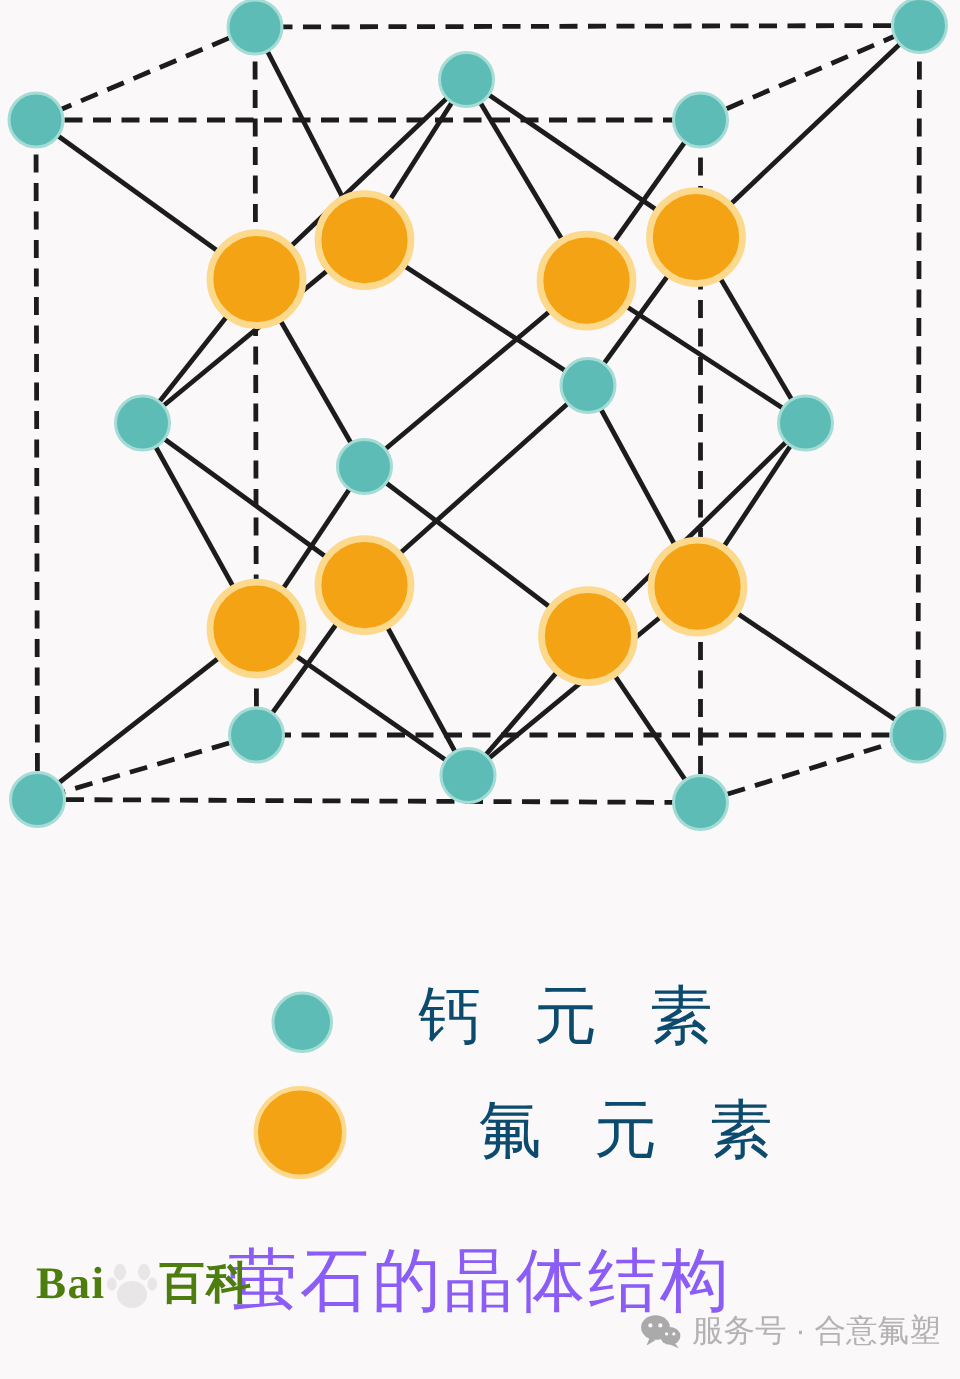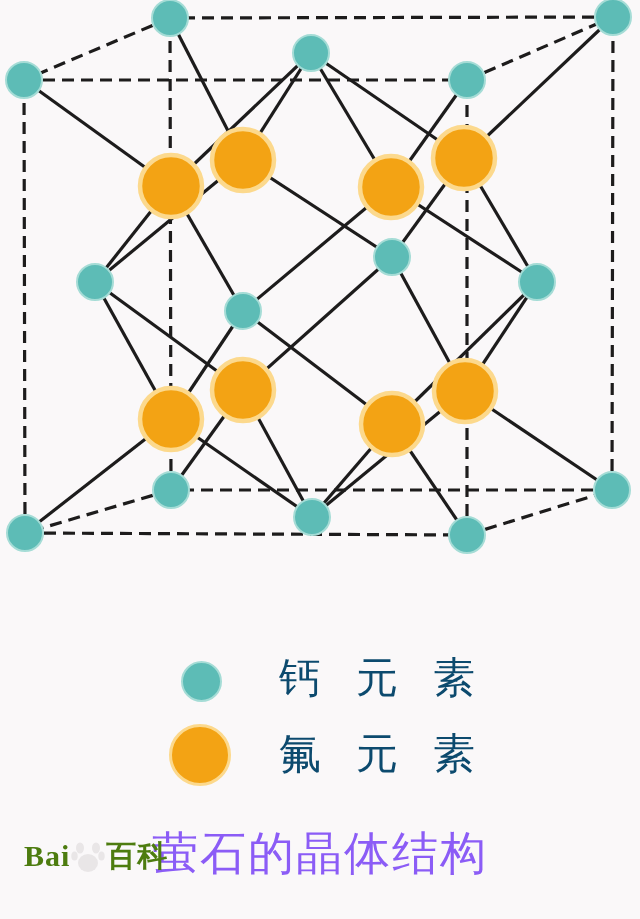--- a/index.html
+++ b/index.html
@@ -20,21 +20,21 @@
   .legend-label {
     position: absolute;
     left: 279px;
     font-size: 42px;
     line-height: 1;
     letter-spacing: 35px;
     color: #0c4a6e;
     white-space: nowrap;
   }
   .legend-label.row1 { top: 657px; }
-  .legend-label.row2 { top: 733px; }
+  .legend-label.row2 { top: 733px; margin-left: 40px; }
 
   .caption {
     position: absolute;
     left: 0; top: 829px;
     width: 640px;
     text-align: center;
     font-size: 46px;
     line-height: 1.1;
     letter-spacing: 2px;
     color: #8b5cf6;
@@ -156,14 +156,27 @@
     <svg class="paw" width="34" height="32" viewBox="0 0 34 32">
       <ellipse cx="9" cy="7" rx="4" ry="5.5" fill="#e9e6e7"></ellipse>
       <ellipse cx="25" cy="7" rx="4" ry="5.5" fill="#e9e6e7"></ellipse>
       <ellipse cx="3.5" cy="15" rx="3.2" ry="4.5" fill="#e9e6e7"></ellipse>
       <ellipse cx="30.5" cy="15" rx="3.2" ry="4.5" fill="#e9e6e7"></ellipse>
       <ellipse cx="17" cy="22" rx="10" ry="9" fill="#e9e6e7"></ellipse>
     </svg>
     <span>百科</span>
   </div>
 
+  <div class="wm-wechat">
+    <svg width="27" height="23" viewBox="0 0 27 23">
+      <ellipse cx="10" cy="9" rx="9.6" ry="8.2" fill="#abaaab"></ellipse>
+      <path d="M6 16 L4 21 L10 17.5 Z" fill="#abaaab"></path>
+      <circle cx="6.6" cy="7.6" r="1.4" fill="#faf8f9"></circle>
+      <circle cx="13.2" cy="7.6" r="1.4" fill="#faf8f9"></circle>
+      <ellipse cx="19.8" cy="14.6" rx="6.8" ry="5.9" fill="#abaaab"></ellipse>
+      <path d="M23 19.5 L25.5 22.8 L19.5 20.4 Z" fill="#abaaab"></path>
+      <circle cx="17.4" cy="13.3" r="1.1" fill="#faf8f9"></circle>
+      <circle cx="22.2" cy="13.3" r="1.1" fill="#faf8f9"></circle>
+    </svg>
+    <span>服务号 · 合意氟塑</span>
+  </div>
 
 </div>
 
 </body></html>

